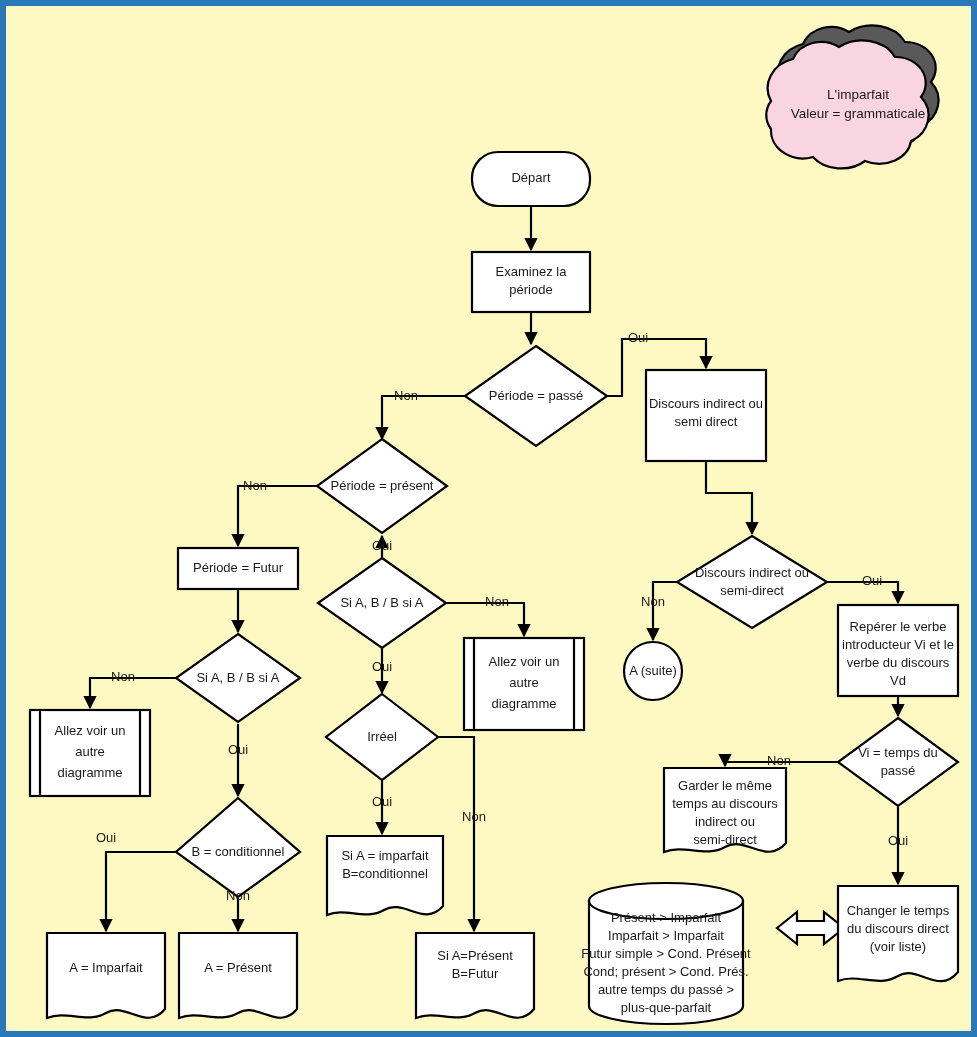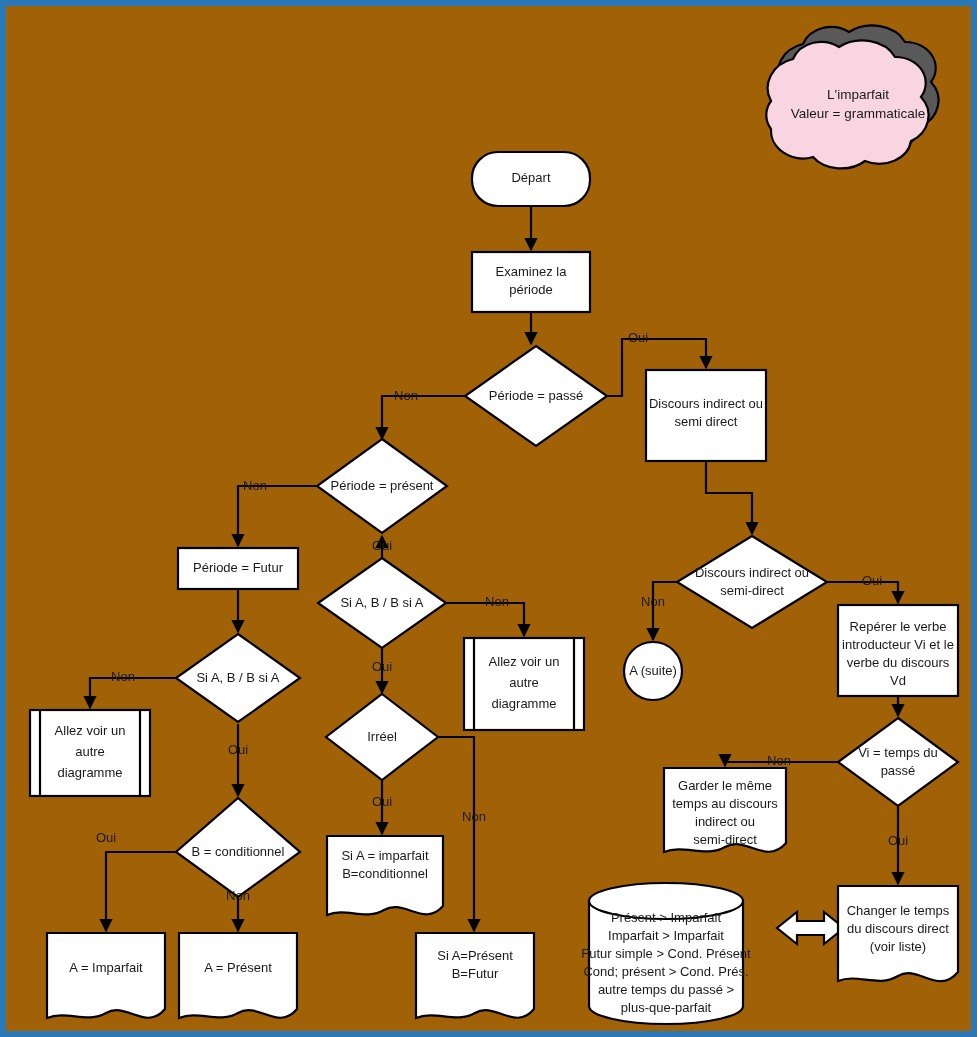--- a/index.html
+++ b/index.html
@@ -54,21 +54,21 @@
     text-anchor: middle;
     dominant-baseline: middle;
   }
   .cloud-text {
     font-size: 13.5px;
   }
 </style>
 </head>
 <body>
 
-<div id="diagram-root" style="background: #a16207; border-color: rgb(43, 120, 184); padding-left: 36px;">
+<div id="diagram-root" style="background: #fef9c3; border-color: rgb(43, 120, 184); padding-left: 36px;">
   <svg id="flow" viewBox="0 0 977 1037" xmlns="http://www.w3.org/2000/svg">
     <defs>
       <marker id="arrow" viewBox="0 0 10 10" refX="9" refY="5" markerWidth="6" markerHeight="6" orient="auto-start-reverse">
         <path d="M 0 0 L 10 5 L 0 10 z" fill="#000000"></path>
       </marker>
     </defs>
 
     <g>
 
       <path class="conn" d="M525,199 L525,244" marker-end="url(#arrow)"></path>

